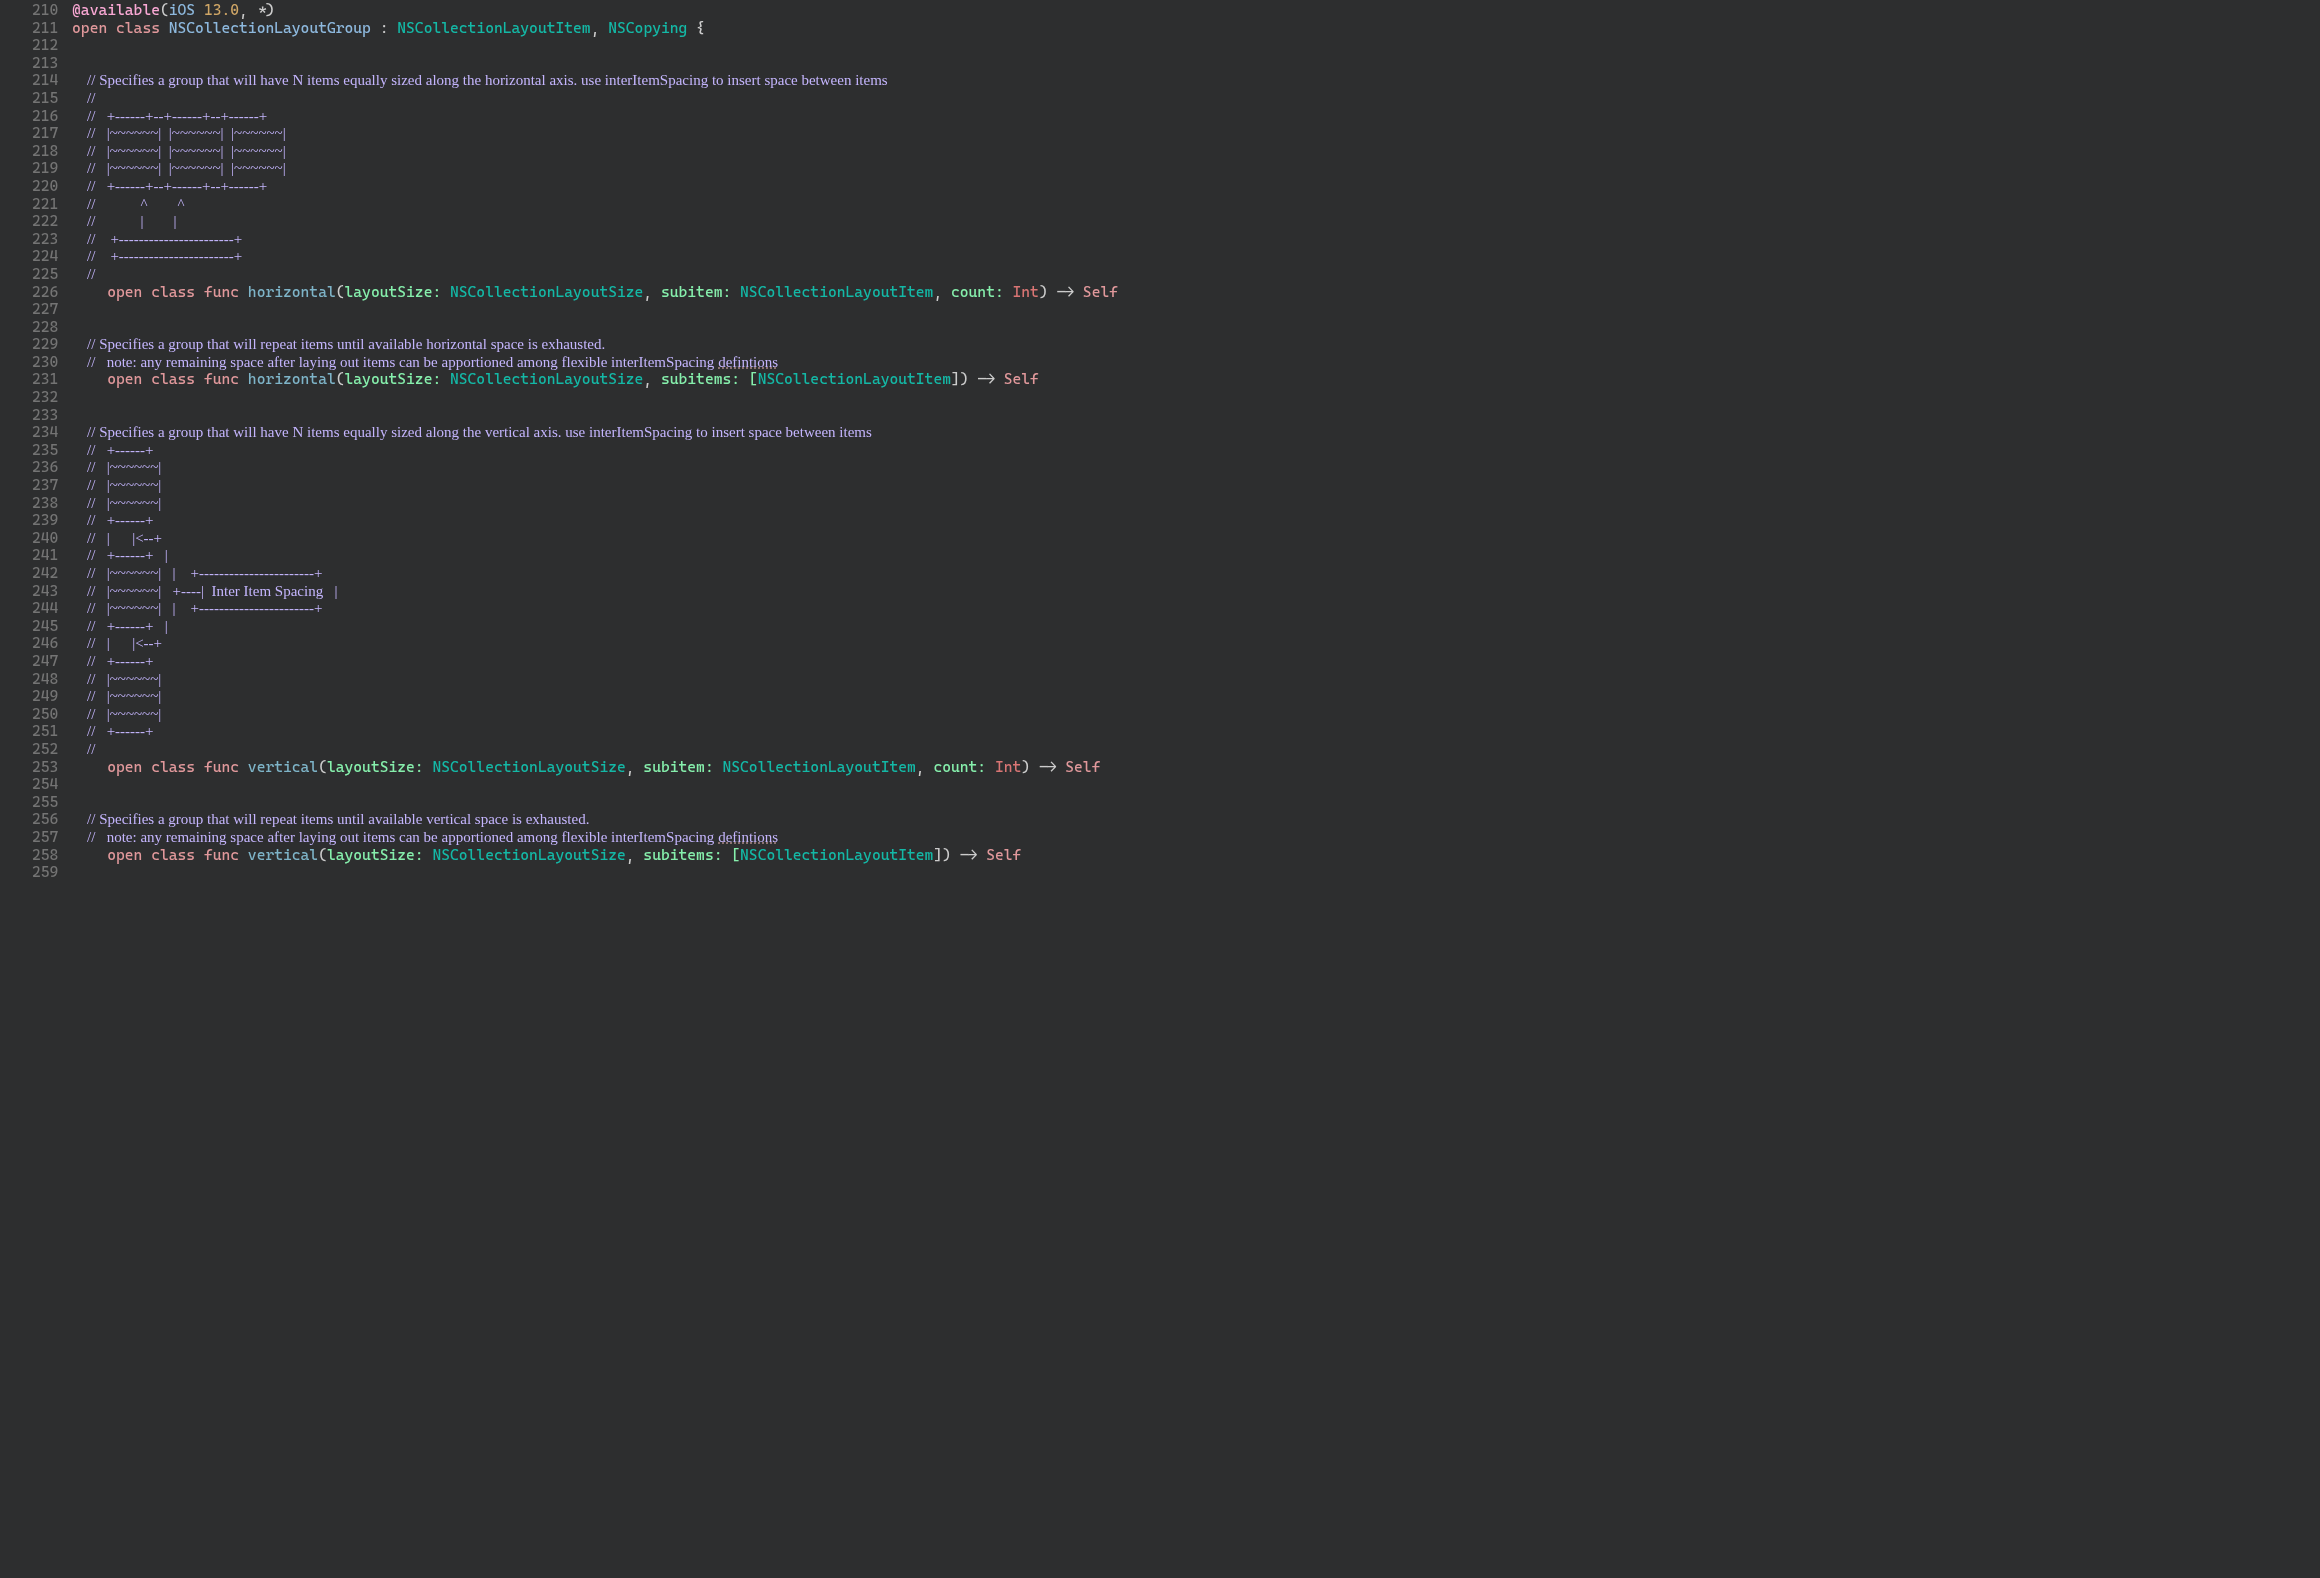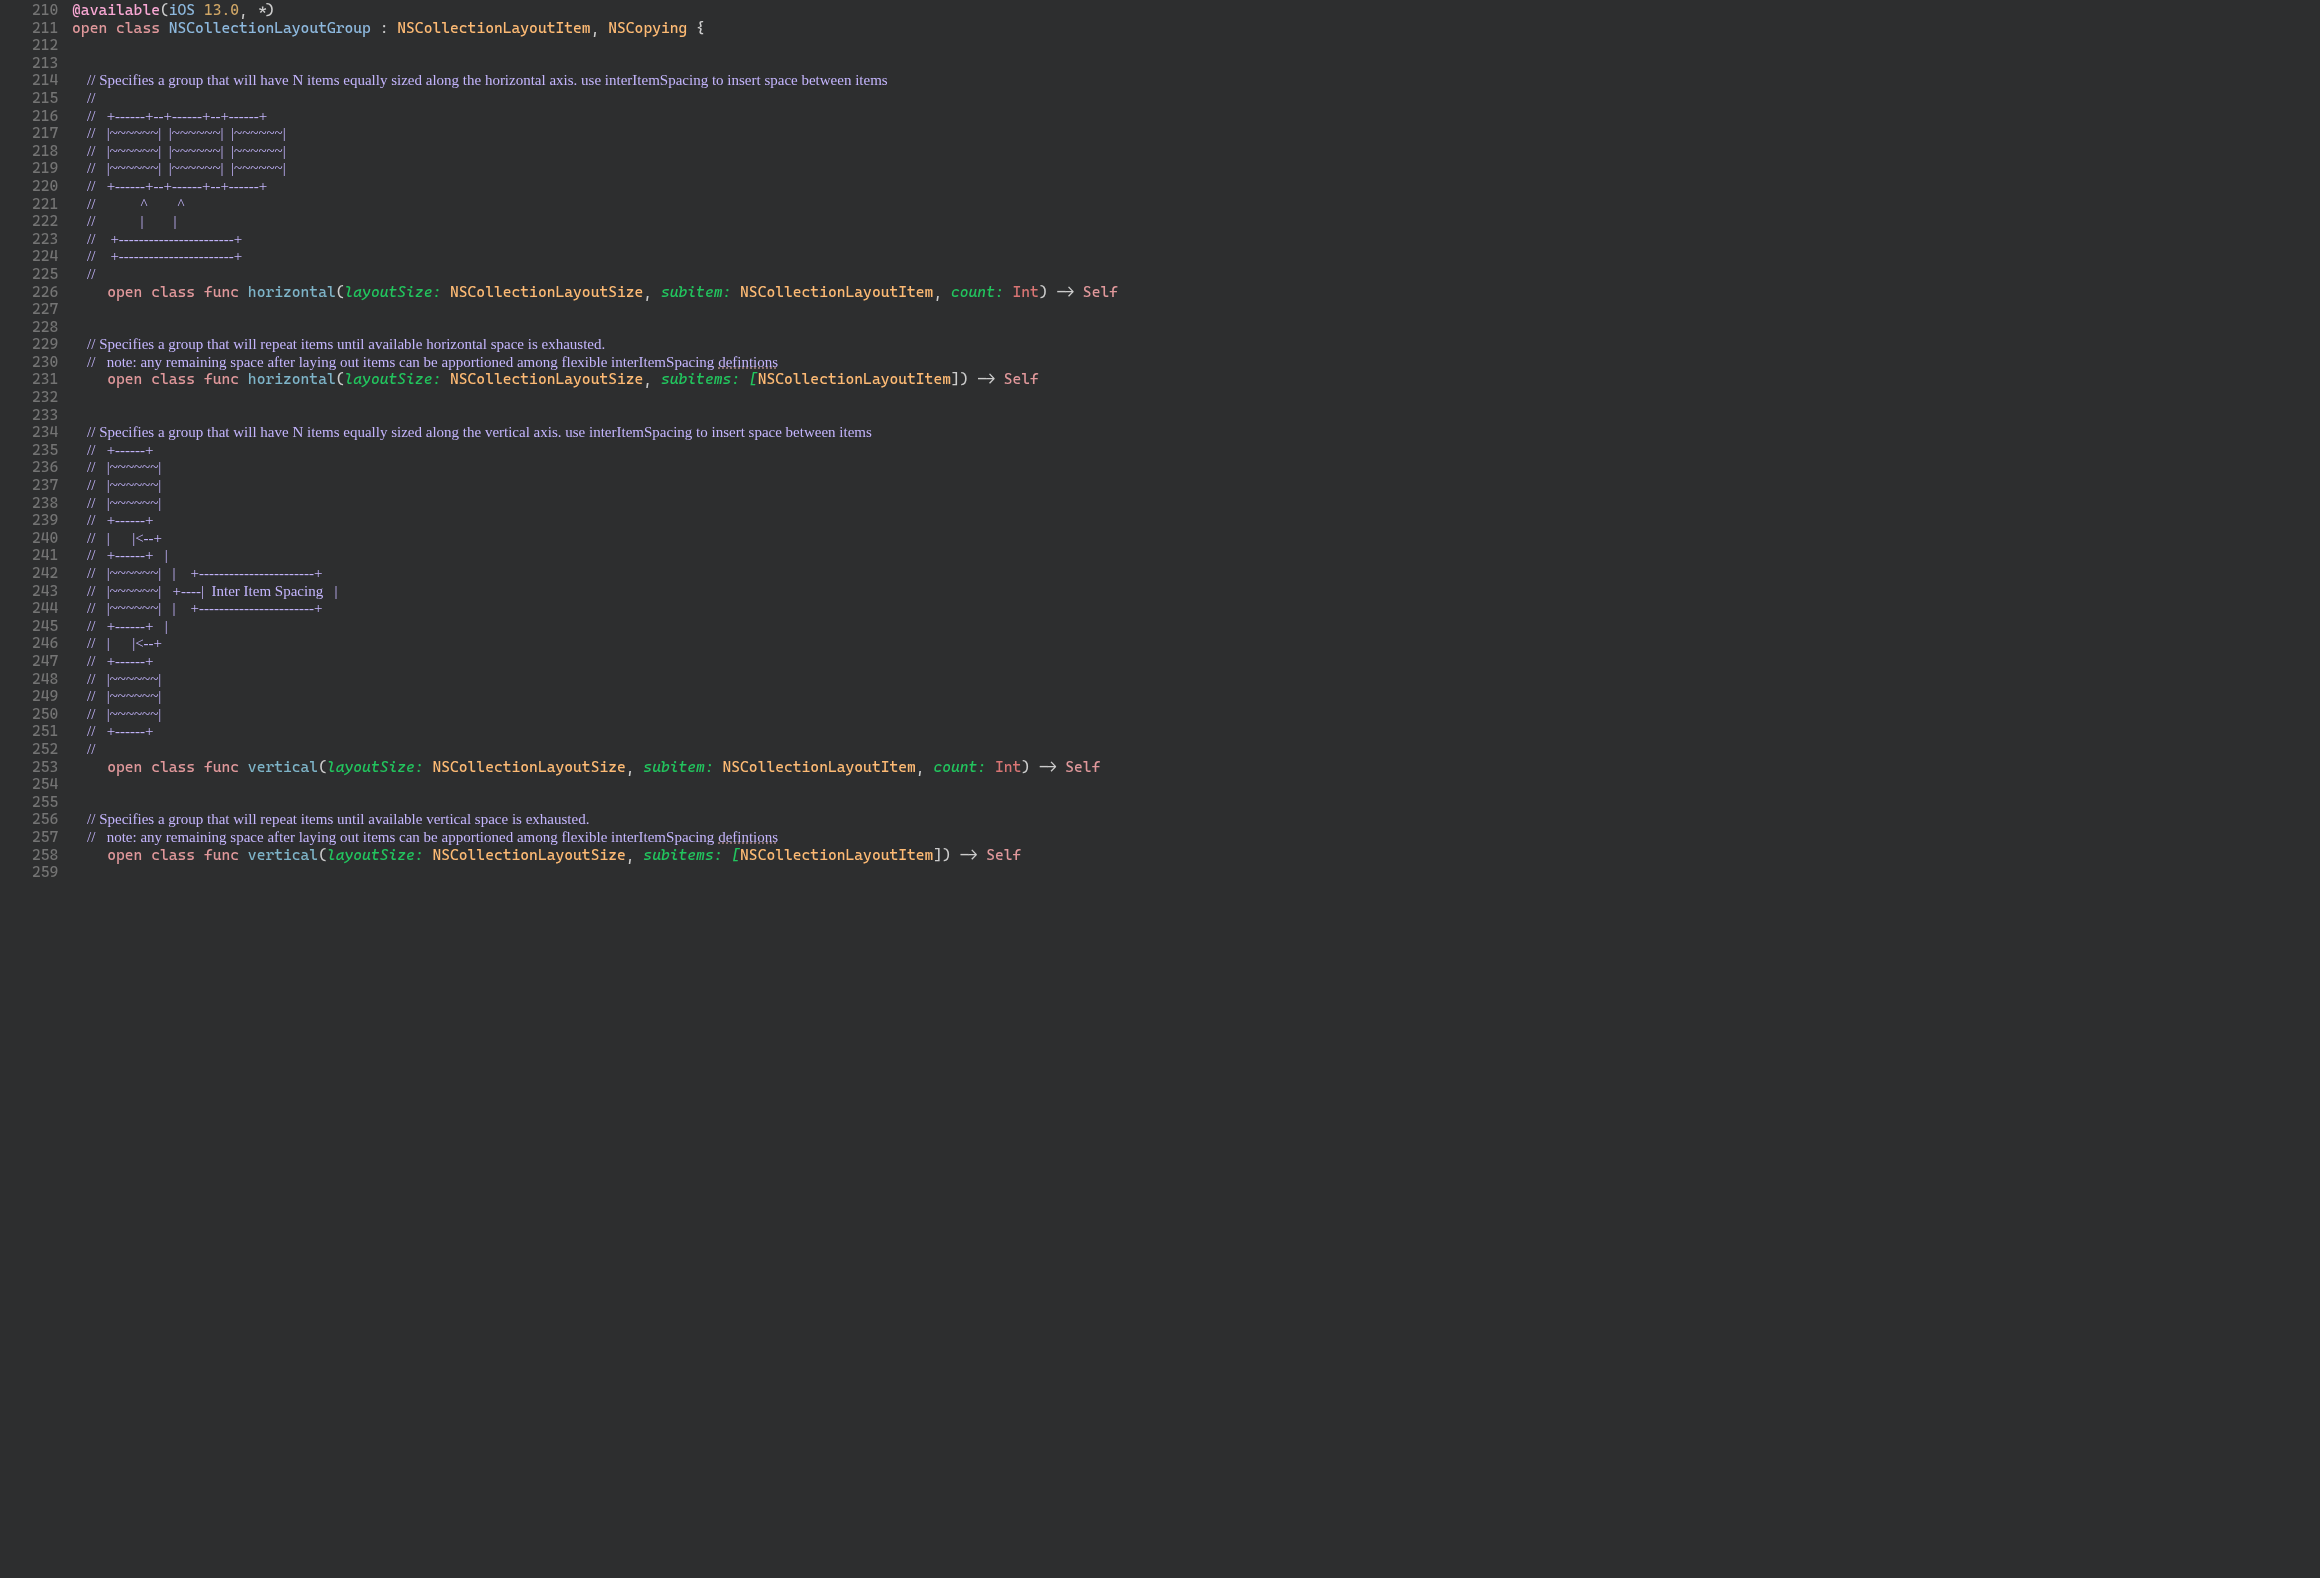--- a/index.html
+++ b/index.html
@@ -34,24 +34,24 @@
     .code {
       flex: 1;
     }
     .code .line {
       height: 17.6px;
       white-space: pre;
     }
     .kw-attr { color: #f9a8d4; }
     .kw { color: #e0989b; }
     .type { color: #8db8dd; }
-    .type-red { color: #fdba74; }
+    .type-red { color: #14b8a6; }
     .type-int { color: #d97574; }
     .func-name { color: #7eb4c8; }
-    .param { color: #22c55e; font-style: italic; }
+    .param { color: #86efac; }
     .punct { color: #cccccc; }
     .comment { color: #c4b5fd; font-family: Liberation Serif, serif; }
     .num { color: #cfa666; }
     .star { color: #cccccc; }
     .self-kw { color: #e0989b; }
     .underline-wavy {
       text-decoration: underline dotted #a88;
       text-decoration-skip-ink: none;
     }
   </style>

